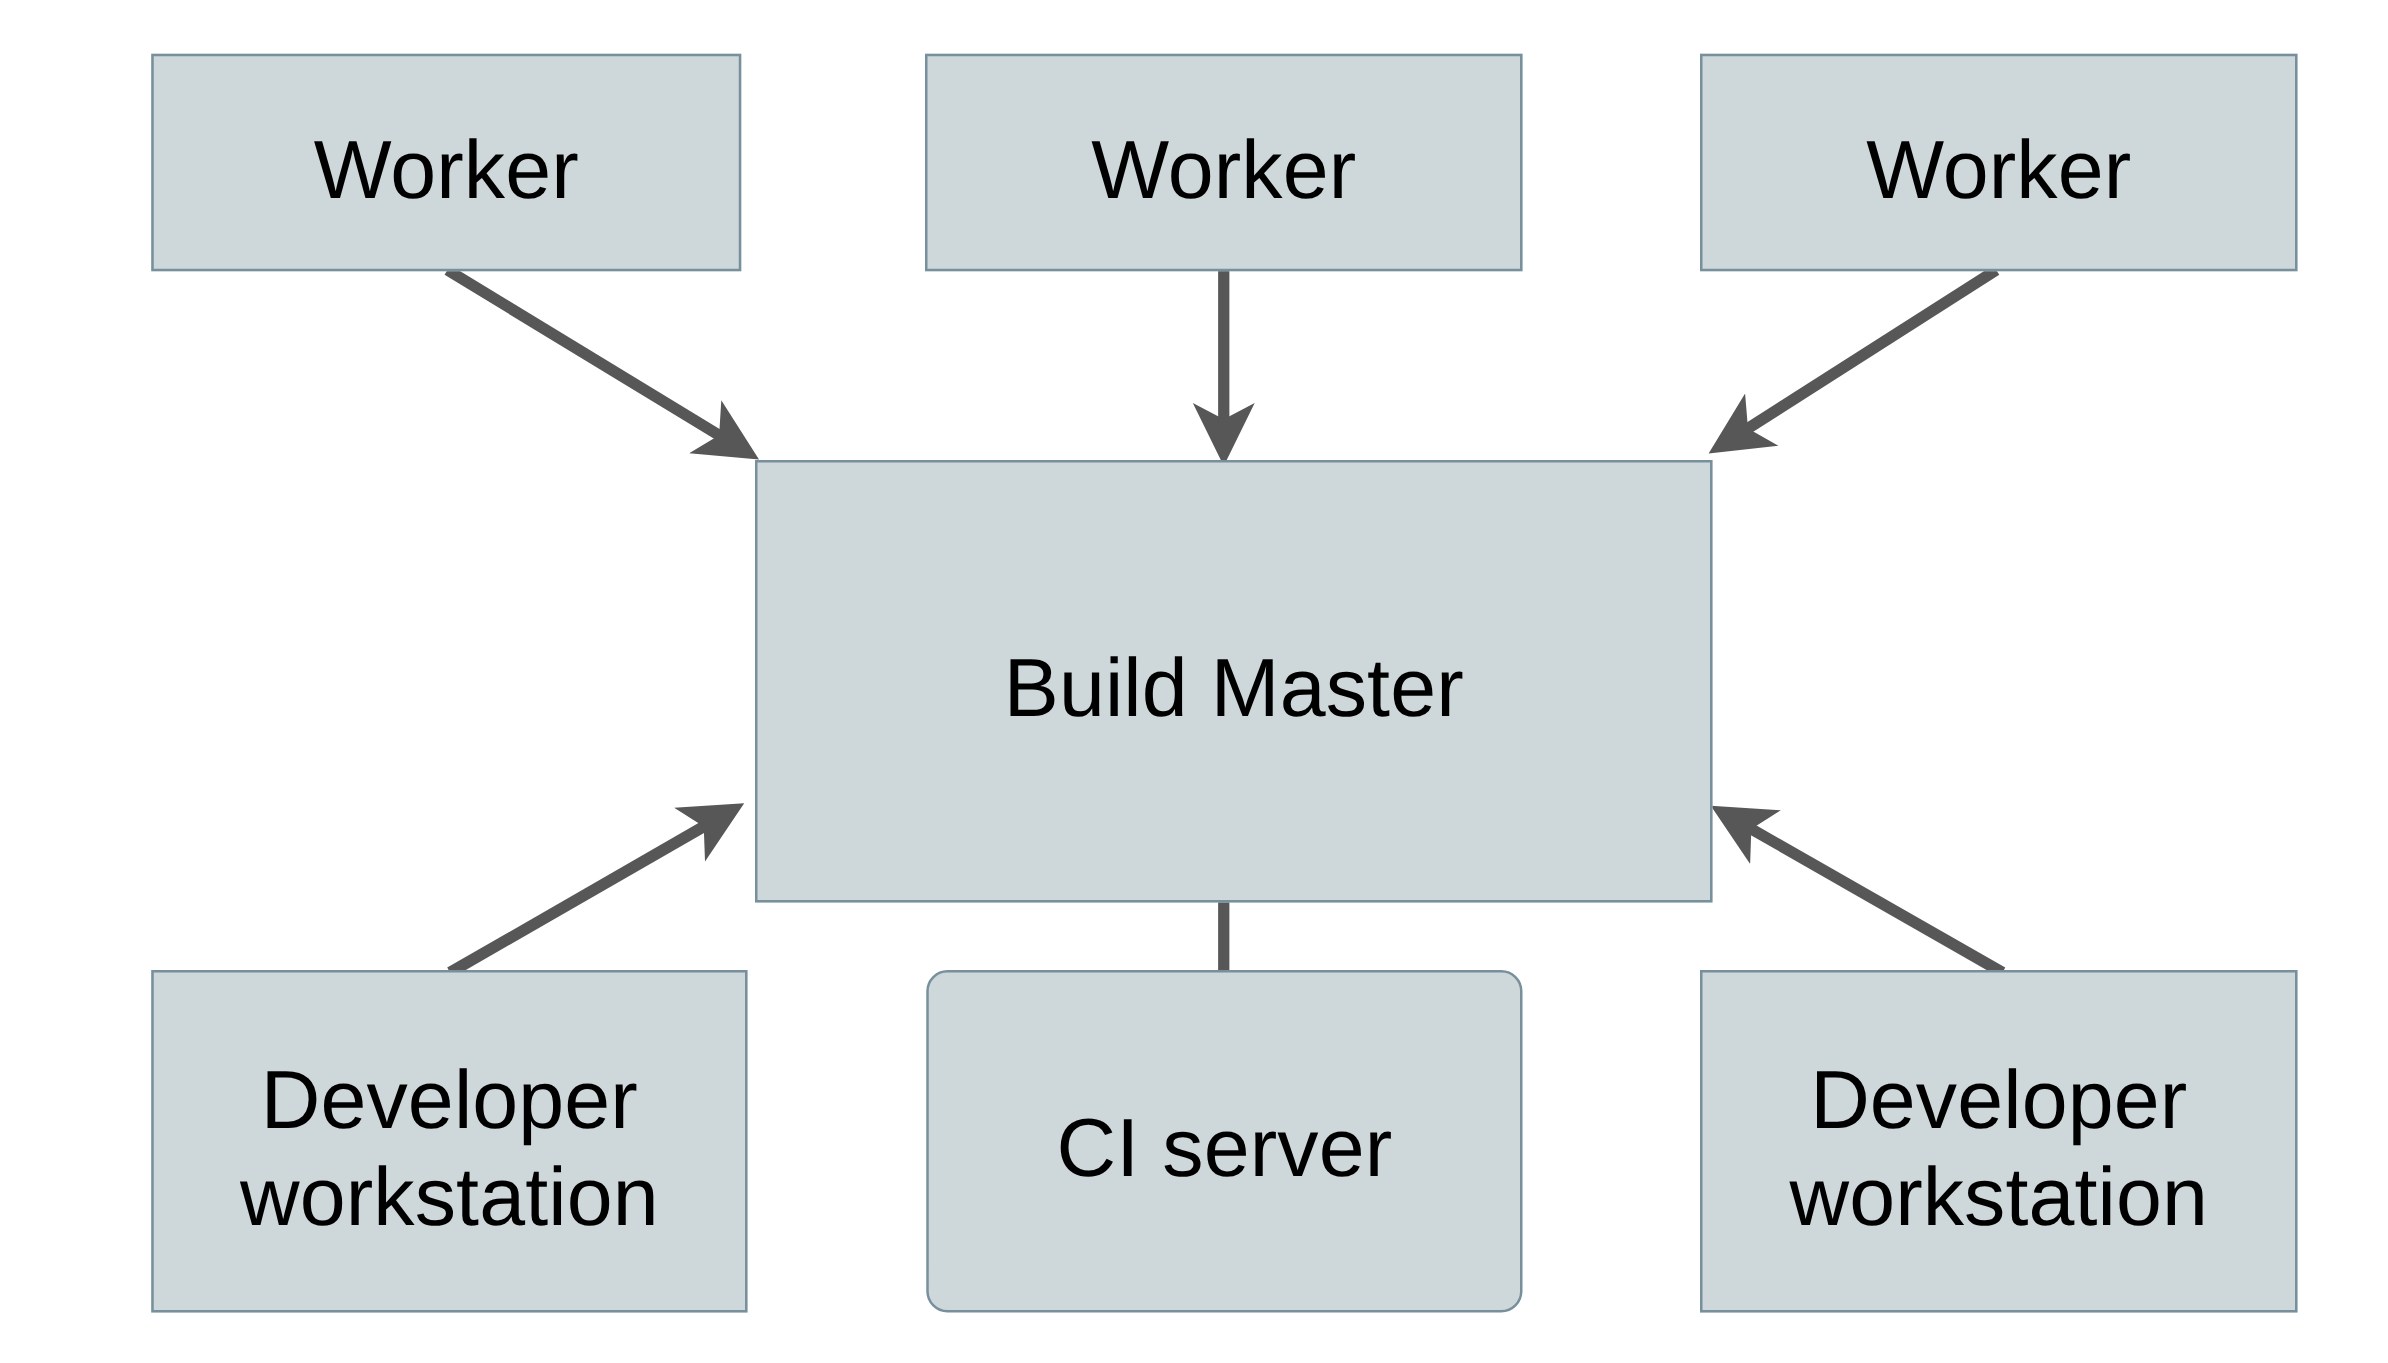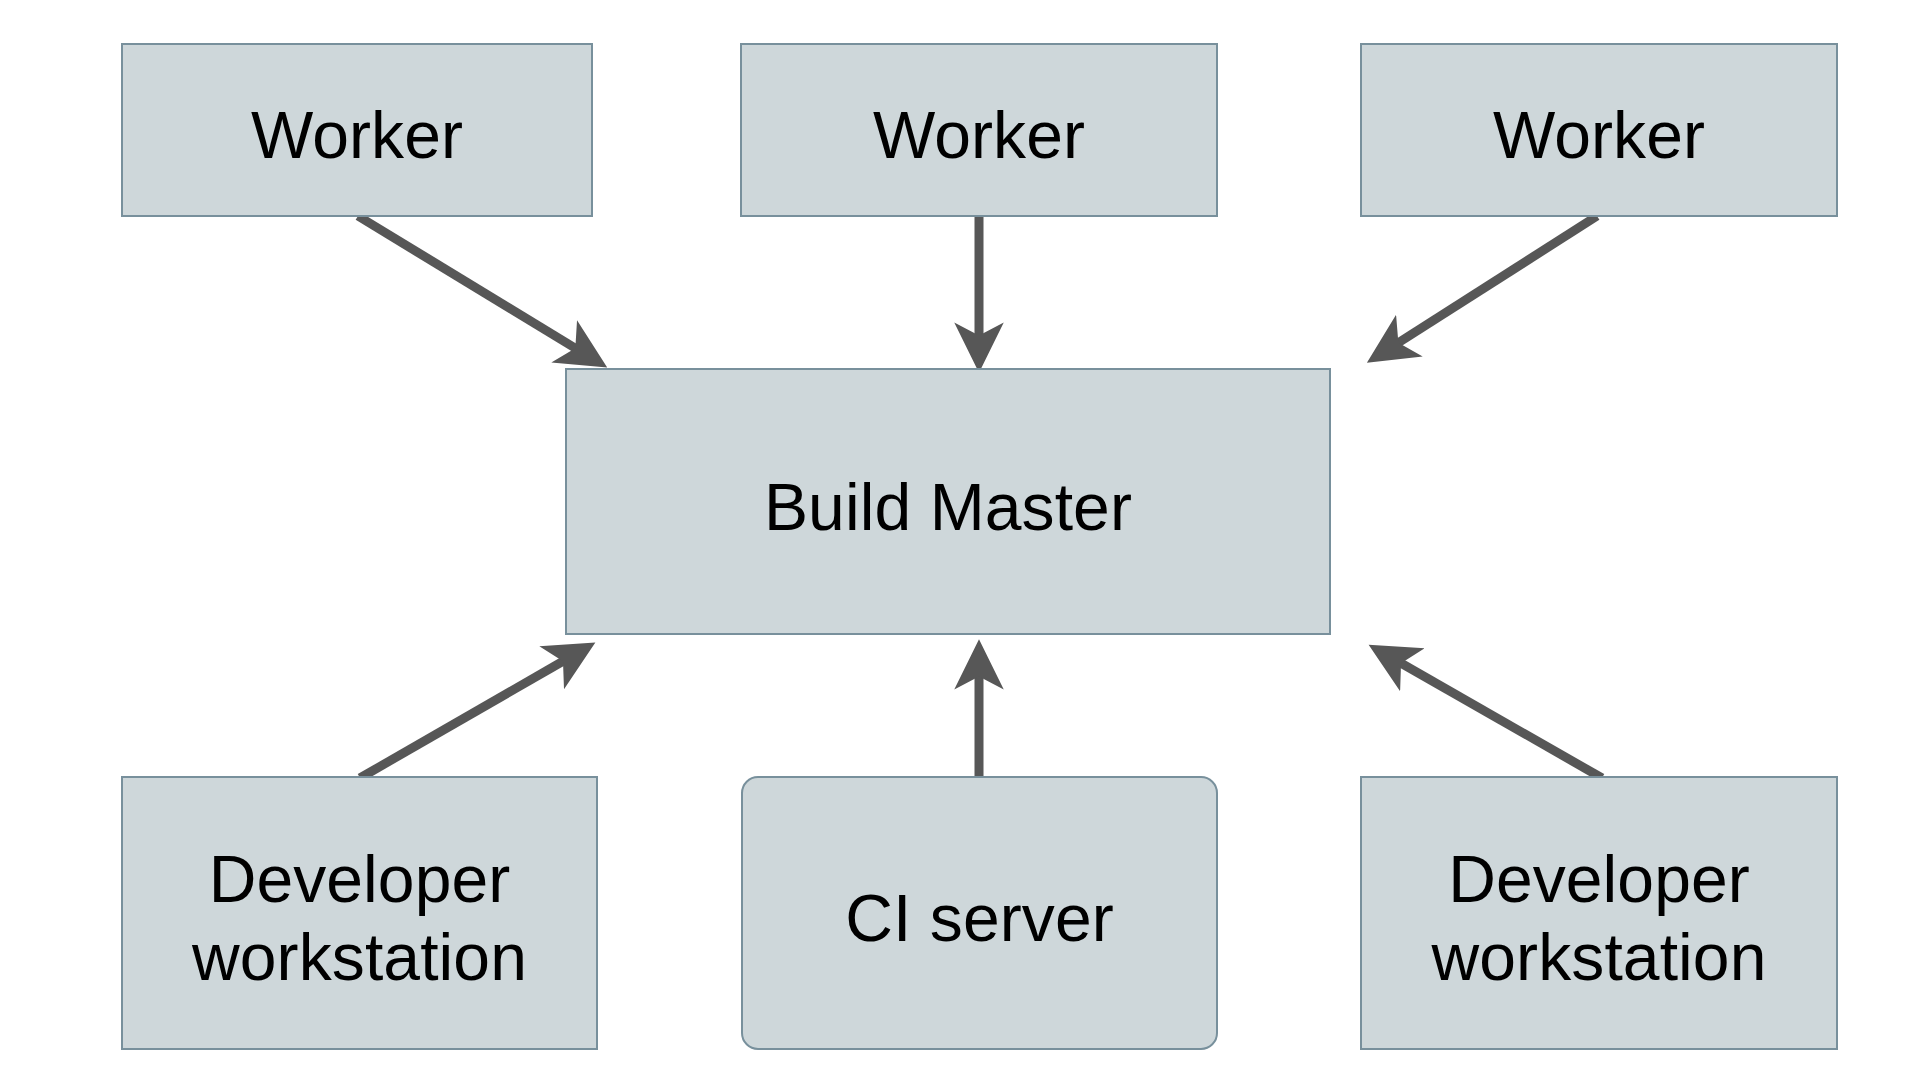--- a/index.html
+++ b/index.html
@@ -43,21 +43,21 @@
     display: block;
     width: 100%;
     white-space: pre-line;
     margin-top: 12px;
   }
   
   #node-worker-1 { left: 121px; top: 43px;  width: 472px; height: 174px; font-size: 66px; }
   #node-worker-2 { left: 740px; top: 43px;  width: 478px; height: 174px; font-size: 66px; }
   #node-worker-3 { left: 1360px; top: 43px; width: 478px; height: 174px; font-size: 66px; }
   
-  #node-build-master { left: 565px; top: 368px; width: 766px; height: 267px; font-size: 66px; justify-content: flex-end; }
+  #node-build-master { left: 604px; top: 368px; width: 766px; height: 354px; font-size: 66px; justify-content: flex-end; }
   
   #node-dev-ws-left  { left: 121px;  top: 776px; width: 477px; height: 274px; font-size: 66px; }
   #node-ci-server    { left: 741px;  top: 776px; width: 477px; height: 274px; font-size: 66px; border-radius: 17px; }
   #node-dev-ws-right { left: 1360px; top: 776px; width: 478px; height: 274px; font-size: 66px; }
 </style>
 </head>
 <body>
 
 <div id="canvas">
 

